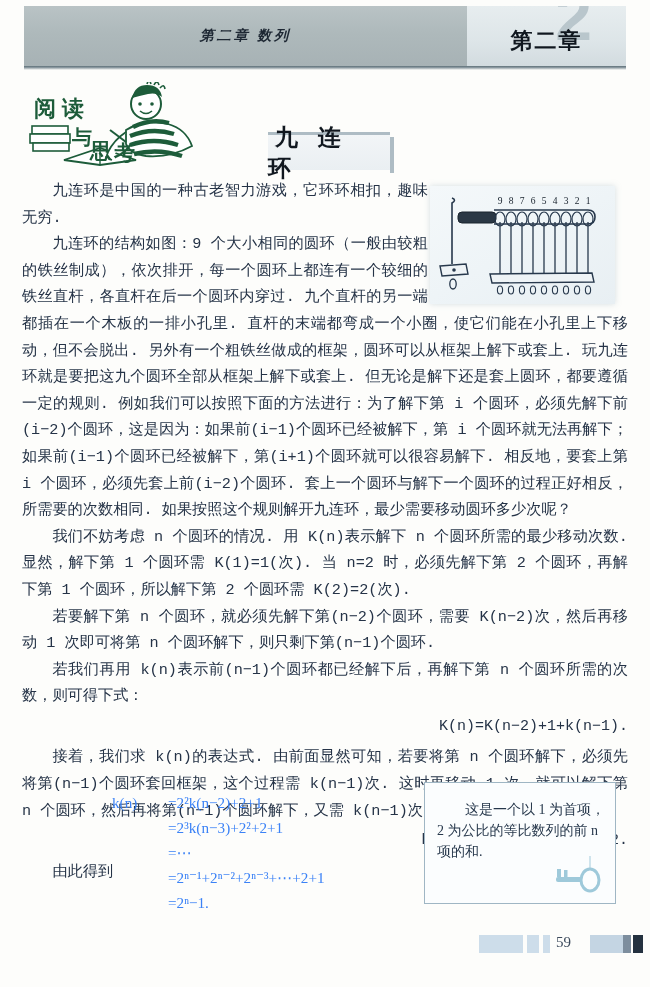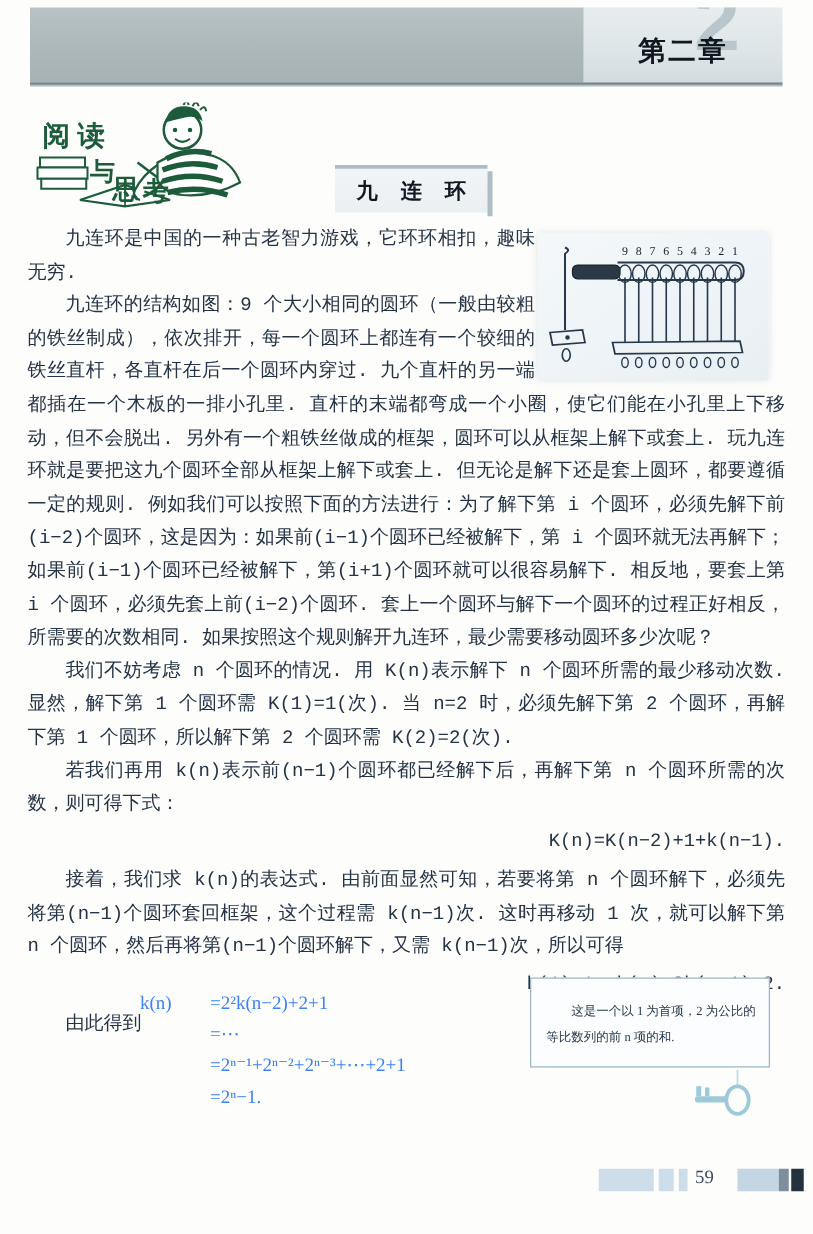--- a/index.html
+++ b/index.html
@@ -62,21 +62,21 @@
     border-top:3px solid #aebcc4;
     box-sizing:border-box;
   }
   .title-box .bar{
     position:absolute;right:-4px;top:2px;width:4px;height:36px;
     background:#aebcc4;
   }
   .title-text{
     position:absolute;left:0;top:0;width:122px;height:35px;
     display:flex;align-items:center;justify-content:center;
-    font-size:17px;font-weight:bold;letter-spacing:7px;color:#10171f;
+    font-size:23px;font-weight:bold;letter-spacing:7px;color:#10171f;
     text-indent:7px;
   }
 
   
   .figure{
     position:absolute;left:430px;top:186px;width:185px;height:118px;
     background:linear-gradient(150deg,#f4f8fa 0%,#eef4f7 50%,#e8eff3 100%);
     box-shadow:0 0 6px rgba(140,165,180,.35);
   }
 
@@ -95,25 +95,25 @@
   
   .derive{
     position:absolute;left:112px;top:790px;width:330px;
     font-size:15.2px;line-height:25px;color:#3b82f6;
   }
   .derive .row{white-space:nowrap;}
   .derive .lhs{display:inline-block;width:56px;text-align:left;}
 
   
   .note{
-    position:absolute;left:424px;top:782px;width:192px;height:72px;
+    position:absolute;left:424px;top:782px;width:192px;height:122px;
     border:1.5px solid #9fb6c4;
     background:#fbfdfe;
     box-sizing:border-box;
-    font-size:10px;line-height:21px;color:#27384c;
+    font-size:14px;line-height:21px;color:#27384c;
     padding:16px 10px 8px 12px;
   }
   .note p{margin:0;text-indent:2em;}
   .key-icon{
     position:absolute;left:546px;top:856px;width:64px;height:42px;
   }
 
   
   .footer{
     position:absolute;left:0;top:935px;width:650px;height:32px;
@@ -124,20 +124,21 @@
     font-size:15px;color:#3c4a5c;font-family:"Liberation Serif",serif;text-align:right;
   }
 </style>
 </head>
 <body>
 
 <div class="page">
 
   <div class="header">
     <div class="hdr-left"></div>
+    <div class="hdr-center-text">第二章  数列</div>
     <div class="hdr-right">
       <div class="hdr-watermark">2</div>
       <div class="hdr-chapter">第二章</div>
     </div>
     <div class="hdr-shadow"></div>
   </div>
 
   <div class="logo-wrap">
     <svg width="200" height="86" viewBox="0 0 200 86">
 
@@ -247,30 +248,34 @@
         <text x="158" y="18">1</text>
       </g>
     </svg>
   </div>
 
   <div class="body">
     <div class="figspacer"></div>
     <p class="para">九连环是中国的一种古老智力游戏，它环环相扣，趣味无穷.</p>
     <p class="para">九连环的结构如图：9 个大小相同的圆环（一般由较粗的铁丝制成），依次排开，每一个圆环上都连有一个较细的铁丝直杆，各直杆在后一个圆环内穿过. 九个直杆的另一端都插在一个木板的一排小孔里. 直杆的末端都弯成一个小圈，使它们能在小孔里上下移动，但不会脱出. 另外有一个粗铁丝做成的框架，圆环可以从框架上解下或套上. 玩九连环就是要把这九个圆环全部从框架上解下或套上. 但无论是解下还是套上圆环，都要遵循一定的规则. 例如我们可以按照下面的方法进行：为了解下第 i 个圆环，必须先解下前(i−2)个圆环，这是因为：如果前(i−1)个圆环已经被解下，第 i 个圆环就无法再解下；如果前(i−1)个圆环已经被解下，第(i+1)个圆环就可以很容易解下. 相反地，要套上第 i 个圆环，必须先套上前(i−2)个圆环. 套上一个圆环与解下一个圆环的过程正好相反，所需要的次数相同. 如果按照这个规则解开九连环，最少需要移动圆环多少次呢？</p>
     <p class="para">我们不妨考虑 n 个圆环的情况. 用 K(n)表示解下 n 个圆环所需的最少移动次数. 显然，解下第 1 个圆环需 K(1)=1(次). 当 n=2 时，必须先解下第 2 个圆环，再解下第 1 个圆环，所以解下第 2 个圆环需 K(2)=2(次).</p>
+    <p class="para">若要解下第 n 个圆环，就必须先解下第(n−2)个圆环，需要 K(n−2)次，然后再移动 1 次即可将第 n 个圆环解下，则只剩下第(n−1)个圆环.</p>
     <p class="para">若我们再用 k(n)表示前(n−1)个圆环都已经解下后，再解下第 n 个圆环所需的次数，则可得下式：</p>
     <p class="eq-center">K(n)=K(n−2)+1+k(n−1).</p>
     <p class="para">接着，我们求 k(n)的表达式. 由前面显然可知，若要将第 n 个圆环解下，必须先将第(n−1)个圆环套回框架，这个过程需 k(n−1)次. 这时再移动 1 次，就可以解下第 n 个圆环，然后再将第(n−1)个圆环解下，又需 k(n−1)次，所以可得</p>
     <p class="eq-center">k(1)=1,     k(n)=2k(n−1)+2.</p>
     <p class="para">由此得到</p>
   </div>
 
   <div class="derive">
     <div class="row">
       <span class="lhs">k(n)</span><span>=</span><span>2²k(n−2)+2+1</span>
+    </div>
+    <div class="row">
+      <span class="lhs"></span><span>=</span><span>2³k(n−3)+2²+2+1</span>
     </div>
     <div class="row">
       <span class="lhs"></span><span>=</span><span>⋯</span>
     </div>
     <div class="row">
       <span class="lhs"></span><span>=</span><span>2ⁿ⁻¹+2ⁿ⁻²+2ⁿ⁻³+⋯+2+1</span>
     </div>
     <div class="row">
       <span class="lhs"></span><span>=</span><span>2ⁿ−1.</span>
     </div>

